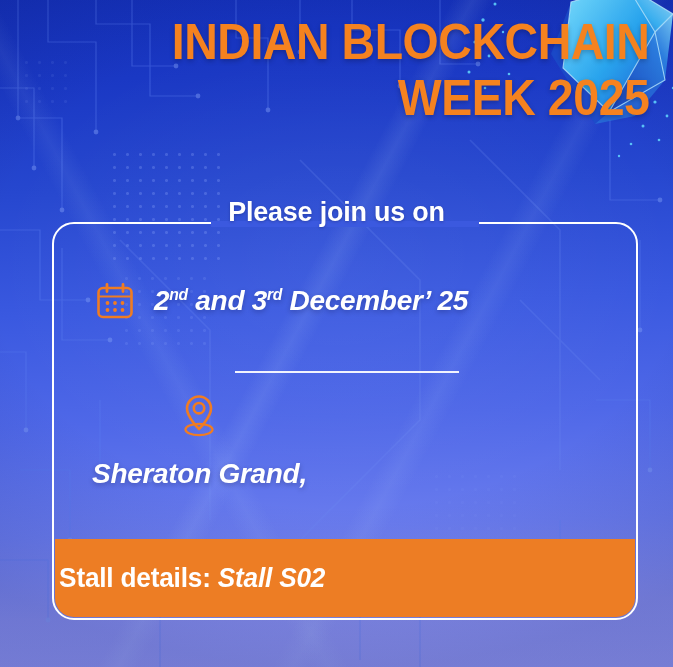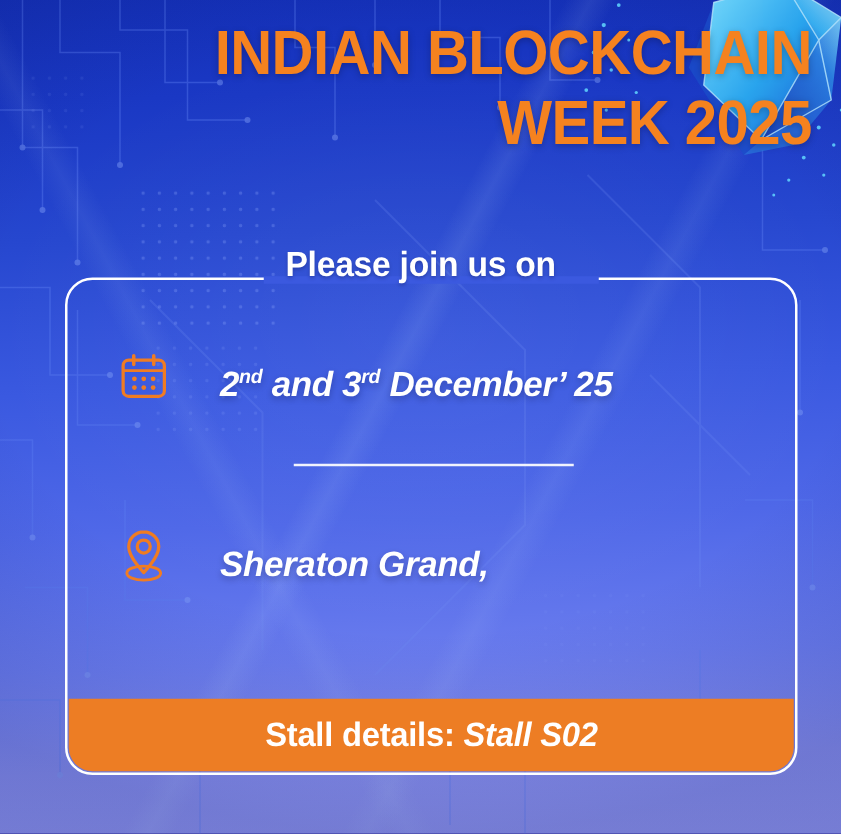--- a/index.html
+++ b/index.html
@@ -128,26 +128,26 @@
     letter-spacing: -0.2px;
     transform: scaleX(0.96);
     z-index: 7;
     text-shadow: 0 1px 3px rgba(0,0,40,0.25);
   }
 
   
   .info-row {
     position: absolute;
     display: flex;
-    align-items: flex-end;
-    gap: 38px;
+    align-items: center;
+    gap: 16px;
     left: 38px;
   }
   .row-date     { top: 52px; }
-  .row-location { top: 196px; }
+  .row-location { top: 168px; flex-direction: column; }
 
   .icon-wrap {
     width: 46px;
     height: 50px;
     flex: 0 0 46px;
     display: flex;
     align-items: center;
     justify-content: center;
   }
 
@@ -177,27 +177,26 @@
     opacity: 0.92;
     z-index: 6;
   }
 
   
   .stall-banner {
     position: absolute;
     left: 1px;
     right: 1px;
     bottom: 1px;
-    height: 58px;
+    height: 78px;
     background: #ED7D24;
     border-bottom-left-radius: 19px;
     border-bottom-right-radius: 19px;
     display: flex;
     align-items: center;
-    justify-content: center;
     z-index: 6;
   }
   .stall-text {
     color: #ffffff;
     font-size: 27px;
     font-weight: 700;
     letter-spacing: -0.2px;
     transform: scaleX(0.97);
     white-space: nowrap;
   }

